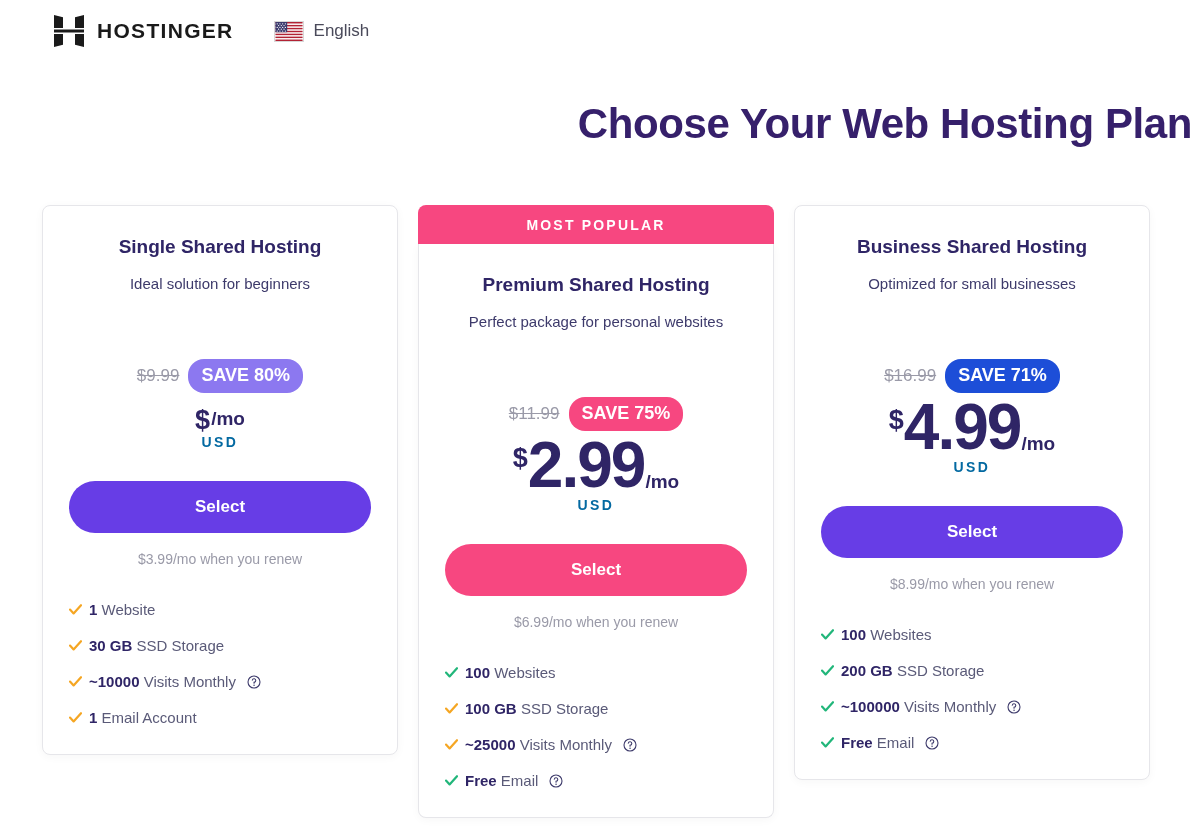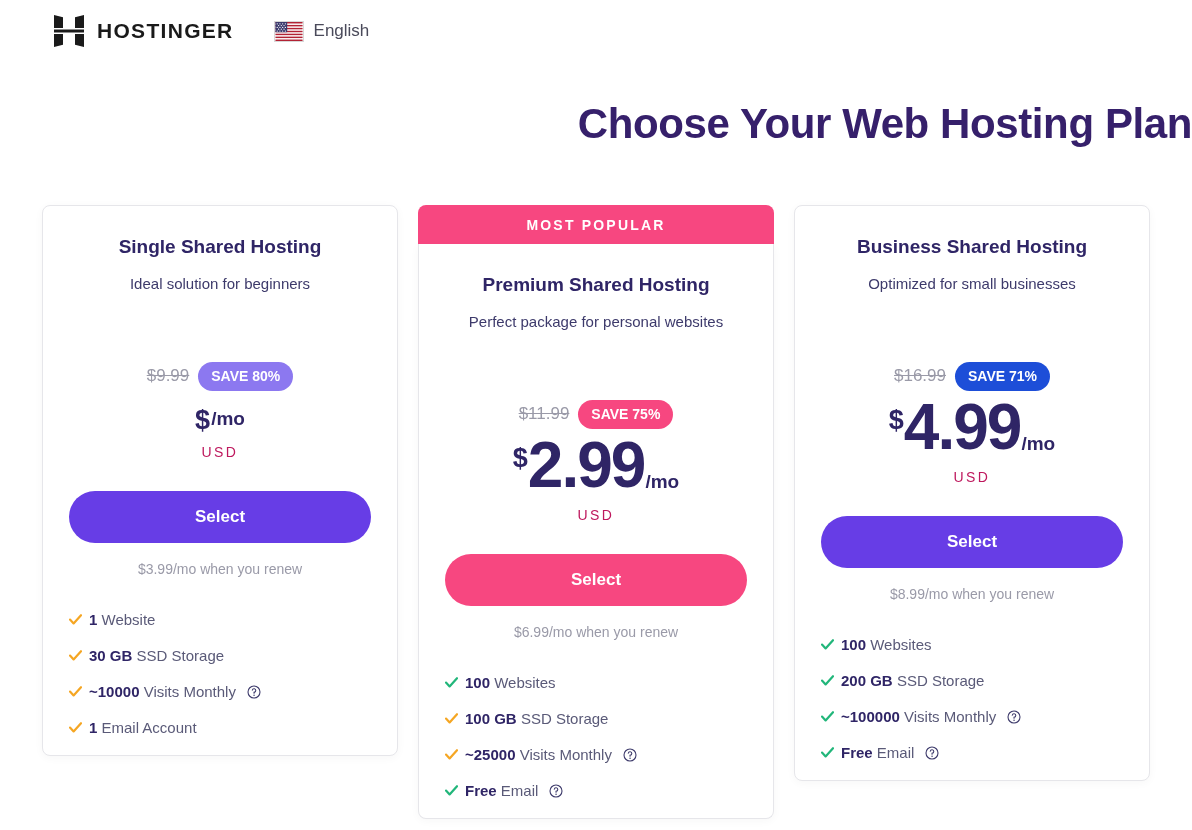--- a/index.html
+++ b/index.html
@@ -88,21 +88,21 @@
     letter-spacing: 2.2px;
     text-align: center;
     padding: 12px 0 11px;
     border-radius: 8px 8px 0 0;
   }
 
   .card {
     background: #ffffff;
     border: 1px solid #e6e6ea;
     border-radius: 8px;
-    padding: 30px 26px 0;
+    padding: 30px 26px 9px;
     box-shadow: 0 2px 10px rgba(0,0,0,0.035);
   }
   .card.featured {
     border-radius: 0 0 8px 8px;
     border-top: none;
   }
 
   .plan-name {
     text-align: center;
     font-size: 19px;
@@ -130,21 +130,21 @@
     gap: 9px;
     height: 30px;
   }
   .old-price {
     font-size: 17px;
     color: #9a9aa8;
     text-decoration: line-through;
   }
   .save-pill {
     color: #ffffff;
-    font-size: 14px;
+    font-size: 18px;
     font-weight: bold;
     padding: 6px 13px 7px;
     border-radius: 16px;
     white-space: nowrap;
   }
 
   .price-main {
     display: flex;
     align-items: flex-start;
     justify-content: center;
@@ -165,24 +165,24 @@
   .per {
     font-size: 19px;
     font-weight: bold;
     align-self: flex-end;
     margin-bottom: 6px;
     margin-left: 1px;
   }
   .currency-code {
     text-align: center;
     font-size: 14px;
-    font-weight: normal;
+    font-weight: bold;
     letter-spacing: 2.4px;
-    color: #be185d;
-    margin-top: 10px;
+    color: #0369a1;
+    margin-top: 0;
   }
 
   
   .select-btn {
     display: block;
     width: 100%;
     border: none;
     border-radius: 26px;
     color: #ffffff;
     font-family: "Liberation Sans", sans-serif;

